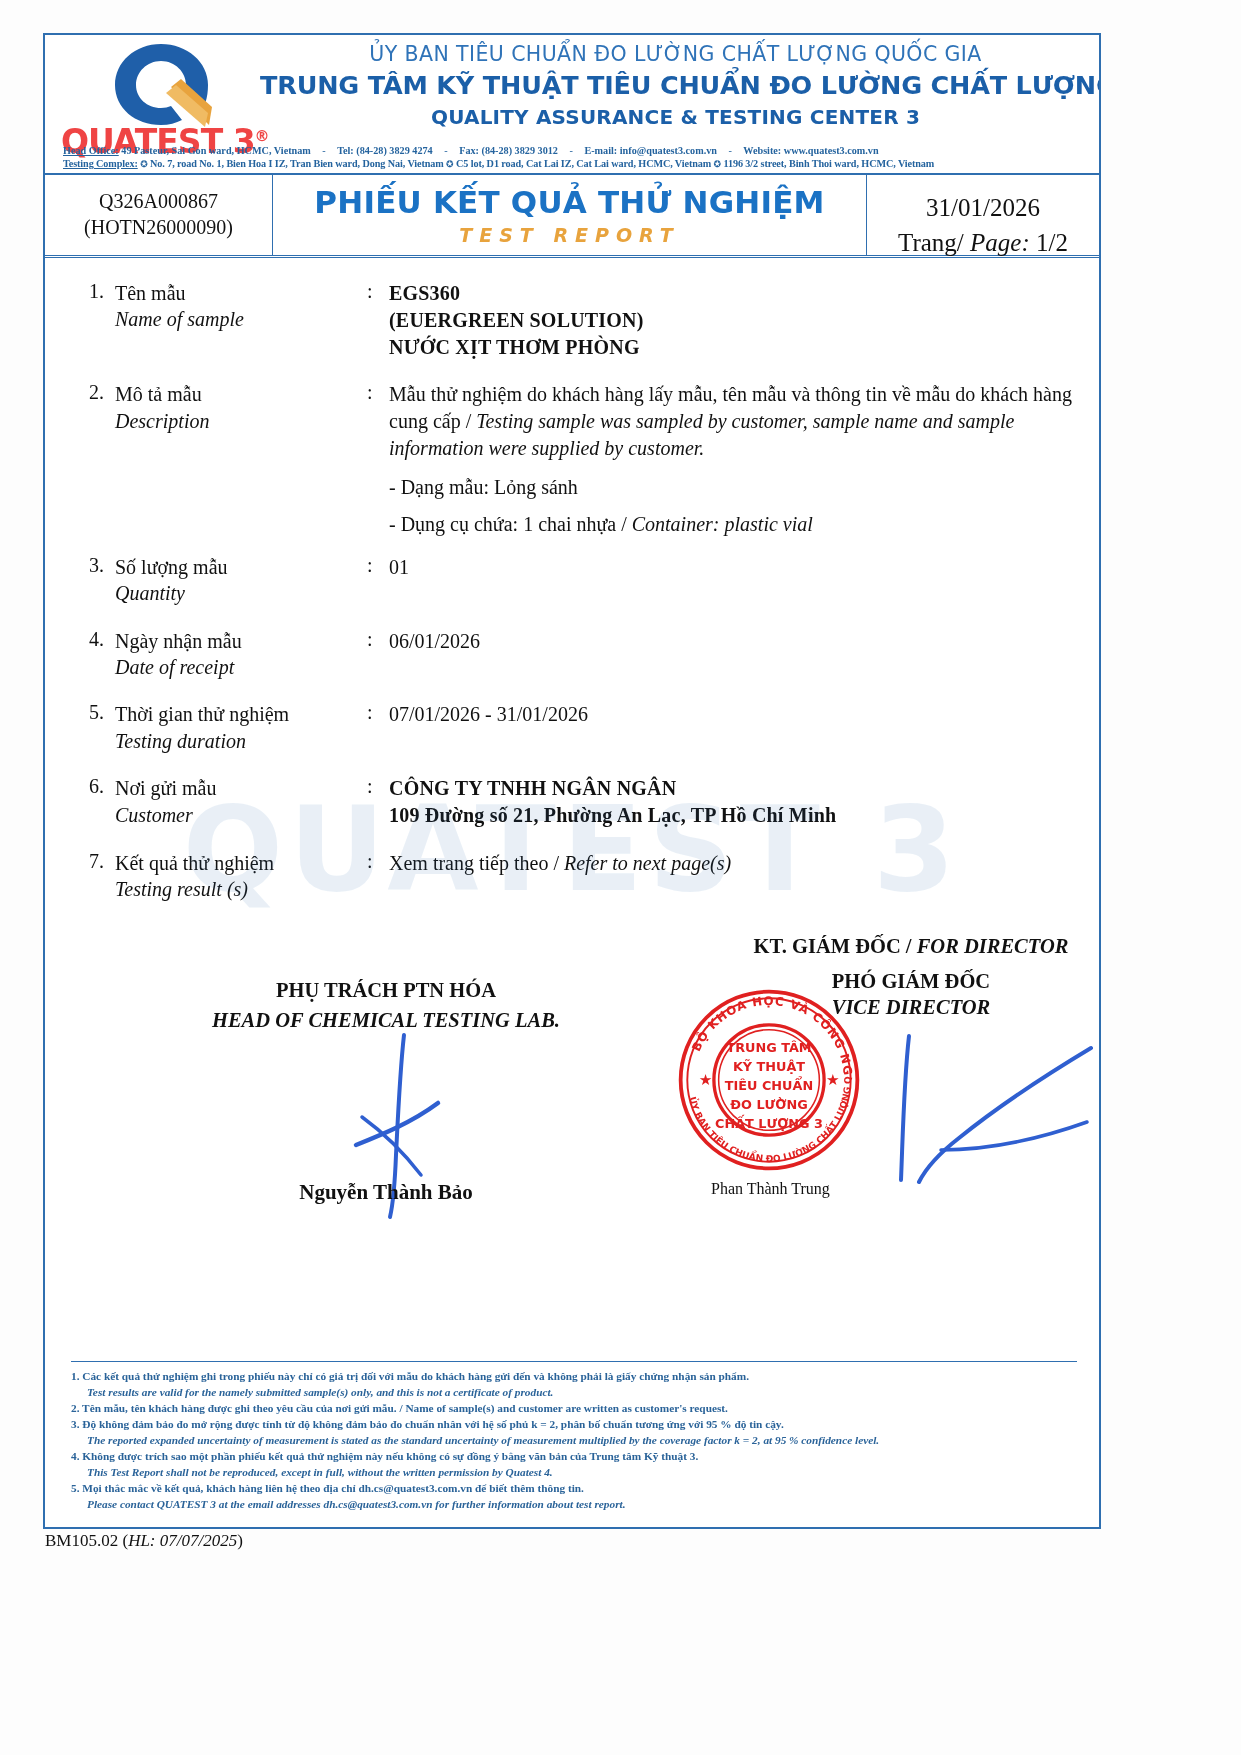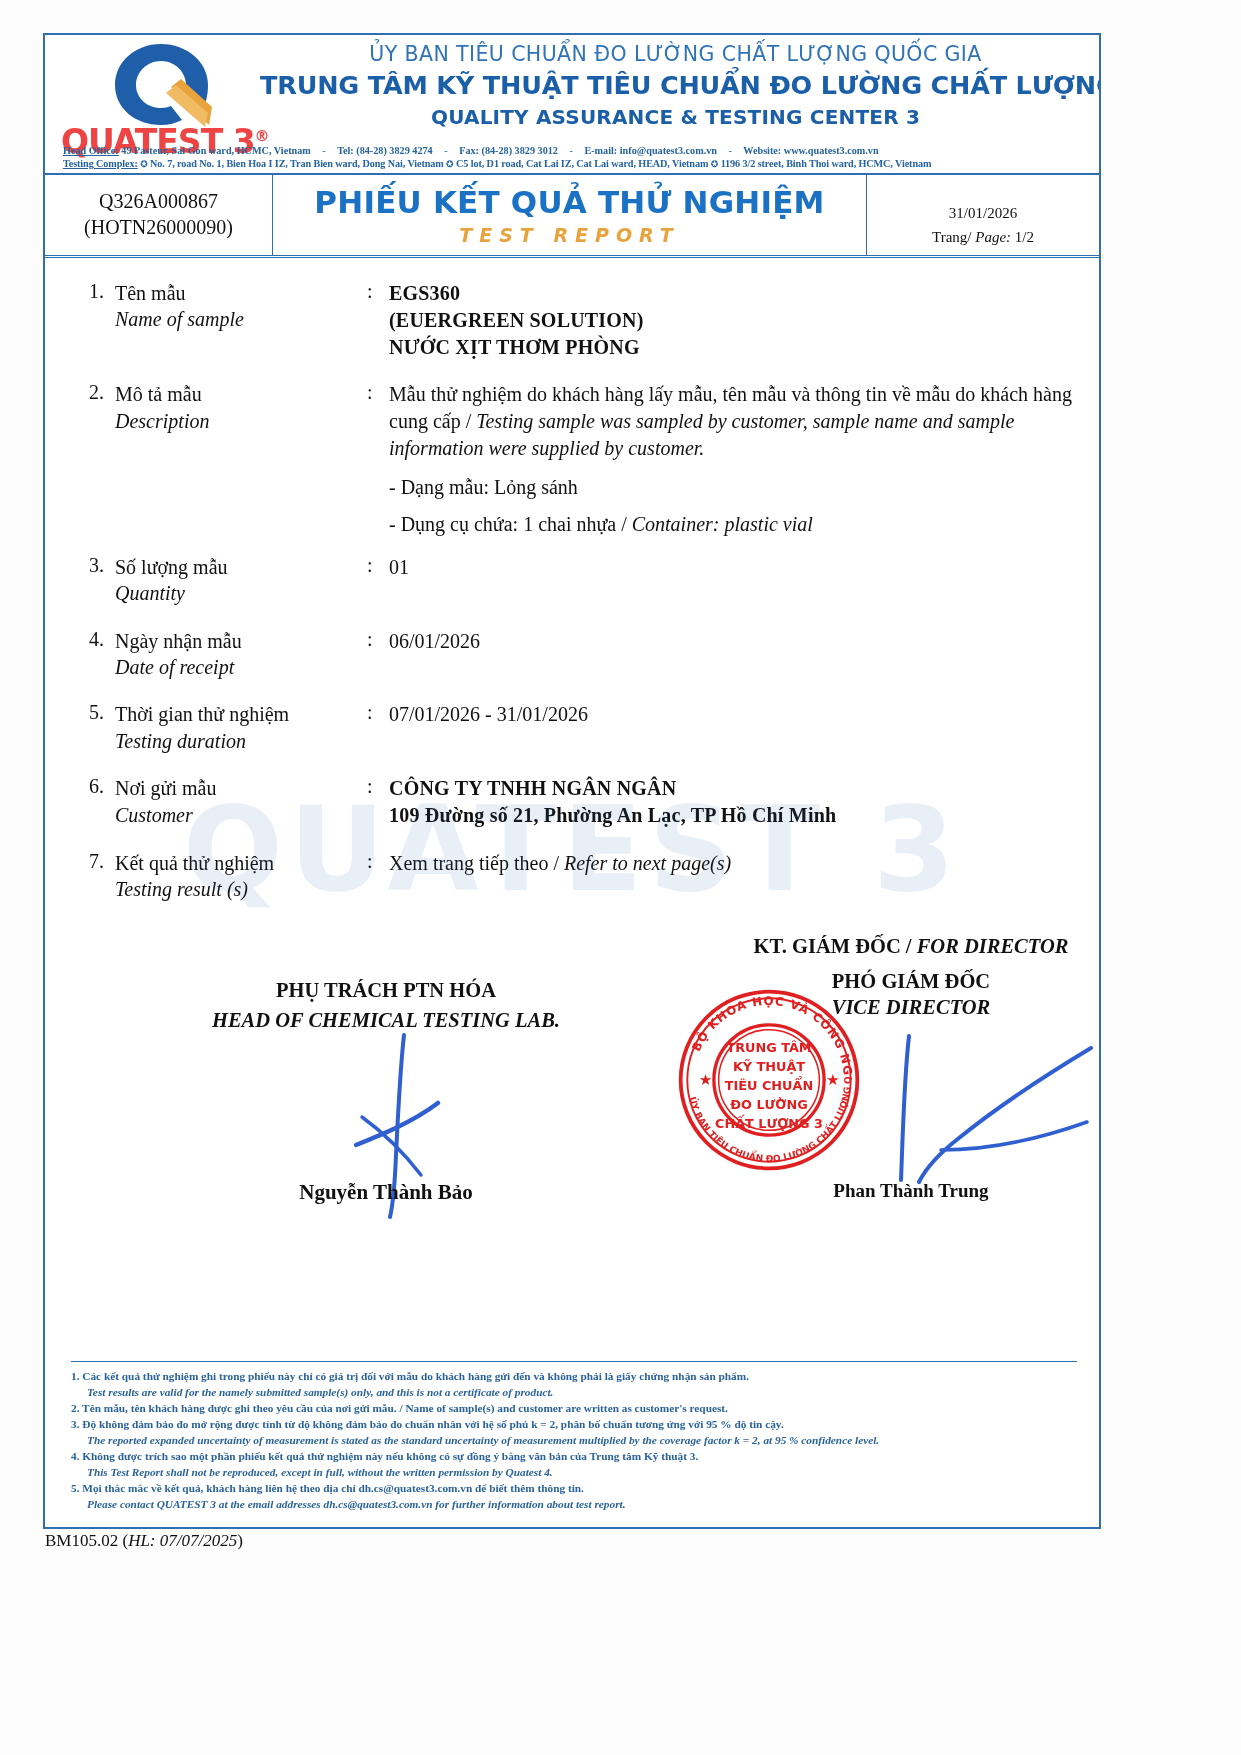--- a/index.html
+++ b/index.html
@@ -90,21 +90,21 @@
     font-size:31px; color:#1b72c4; letter-spacing:0.2px; white-space:nowrap;
   }
   .tb-en {
     font-family:"DejaVu Sans", sans-serif; font-weight:bold; font-style:italic;
     font-size:19px; color:#e8a33d; letter-spacing:7px;
     margin-top:4px; white-space:nowrap;
   }
   .tb-right {
     width:232px; display:flex; flex-direction:column;
     align-items:center; justify-content:center; gap:7px;
-    font-size:15px;
+    font-size:25px;
     margin-top:20px;
   }
   .tb-right .pg em { font-style:italic; }
 
   
   .body { position:relative; padding:22px 26px 0 26px; height:1262px; }
 
   .row { display:flex; margin-bottom:3px; }
   .num { width:44px; text-align:right; padding-right:11px; font-size:20px; }
   .lbl { width:252px; font-size:20px; line-height:1.32; }
@@ -131,22 +131,22 @@
     position:absolute; left:100px; top:40px; width:430px; text-align:center;
     font-size:20.5px; font-weight:bold; line-height:1.5;
   }
   .sig-lab i { font-style:italic; }
 
   .sig-name-l {
     position:absolute; left:100px; top:245px; width:430px; text-align:center;
     font-size:21px; font-weight:bold;
   }
   .sig-name-r {
-    position:absolute; left:640px; top:245px; width:400px; text-align:center;
-    font-size:19px; font-weight:bold;
+    position:absolute; left:640px; top:245px; width:400px; 
+    font-size:16px; font-weight:normal;
   }
 
   
   .stamp {
     position:absolute; left:603px; top:50px; width:190px; height:190px;
     pointer-events:none;
   }
   
   .ink { position:absolute; pointer-events:none; }
 
@@ -213,21 +213,21 @@
           <span class="sep">-</span>
           <span>E-mail: info@quatest3.com.vn</span>
           <span class="sep">-</span>
           <span>Website: www.quatest3.com.vn</span>
         </div>
         <div class="row2">
           <span class="u">Testing Complex:</span>
           <span class="pin">✪</span>
           <span>No. 7, road No. 1, Bien Hoa I IZ, Tran Bien ward, Dong Nai, Vietnam</span>
           <span class="pin">✪</span>
-          <span>C5 lot, D1 road, Cat Lai IZ, Cat Lai ward, HEAD, Vietnam</span>
+          <span>C5 lot, D1 road, Cat Lai IZ, Cat Lai ward, HCMC, Vietnam</span>
           <span class="pin">✪</span>
           <span>1196 3/2 street, Binh Thoi ward, HCMC, Vietnam</span>
         </div>
       </div>
     </div>
 
     <div class="titleband">
       <div class="tb-left">
         <div>Q326A000867</div>
         <div>(HOTN26000090)</div>

